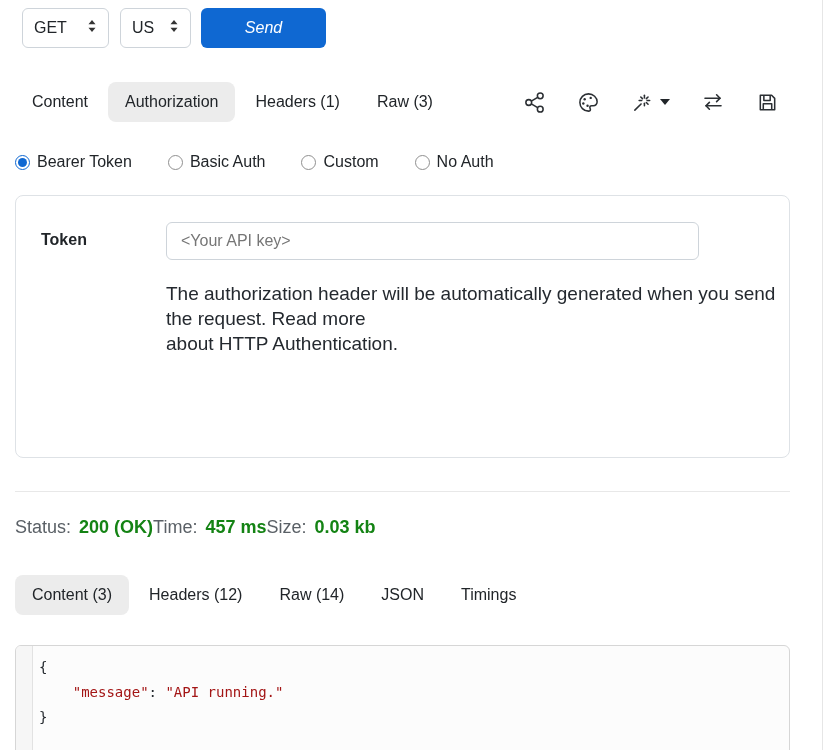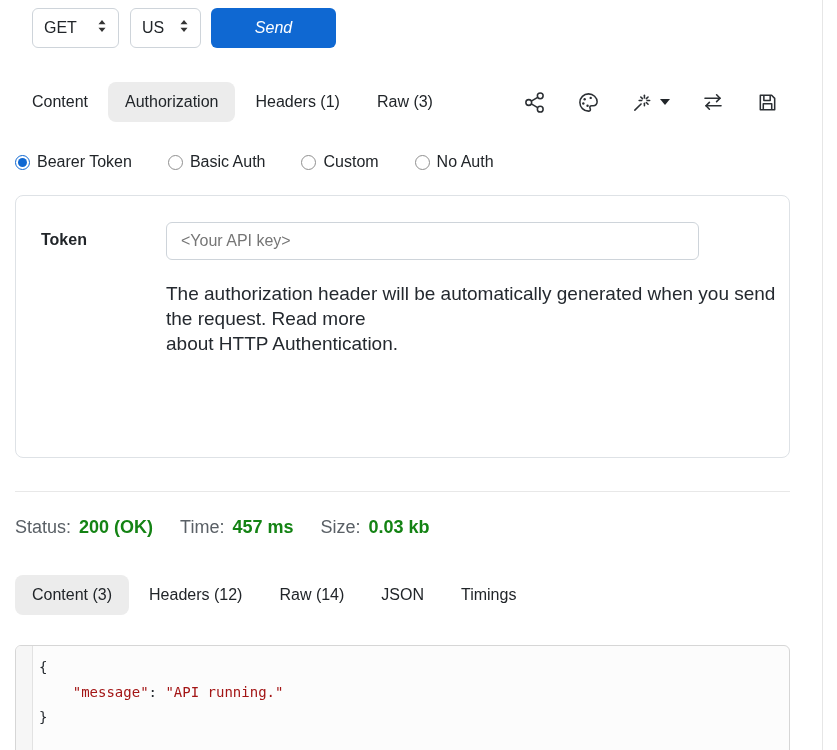--- a/index.html
+++ b/index.html
@@ -10,21 +10,21 @@
   .v-rule { position: absolute; left: 822px; top: 0; width: 1px; height: 750px; background: #e6e6e6; }
 
   
   .row1 { display: flex; align-items: center; margin-top: 8px; }
   .url-input { width: 487px; height: 40px; border: 1px solid #85b3f4; border-radius: 8px;
     padding: 0 16px; font-size: 16px; color: #212529; outline: none; font-family: inherit;
     box-shadow: 0 0 0 4px rgba(15,104,210,0.18); }
   .select { height: 40px; border: 1px solid #ced4da; border-radius: 6px; background: #fff;
     display: flex; align-items: center; justify-content: space-between; padding: 0 11px;
     font-size: 16px; cursor: pointer; color: #212529; }
-  .select.method { width: 87px; margin-left: 17px; }
+  .select.method { width: 87px; margin-left: 7px; }
   .select.region { width: 71px; margin-left: 11px; }
   .send-btn { width: 125px; height: 40px; margin-left: 10px; background: #0f68d2; color: #fff;
     border: none; border-radius: 6px; font-size: 16px; cursor: pointer; font-family: inherit; font-style: italic; }
 
   
   .tabs-row { display: flex; align-items: center; }
   .req-tabs { margin-top: 34px; }
   .resp-tabs { margin-top: 37px; }
   .tab { height: 40px; display: flex; align-items: center; padding: 0 17px; font-size: 16px;
     border-radius: 8px; cursor: pointer; margin-right: 3px; white-space: nowrap; }
@@ -51,21 +51,21 @@
   .token-label { position: absolute; left: 25px; top: 35px; font-size: 16px; font-weight: bold; }
   .token-input { position: absolute; left: 150px; top: 26px; width: 533px; height: 38px;
     border: 1px solid #ced4da; border-radius: 6px; padding: 0 14px; font-size: 16px;
     font-family: inherit; color: #212529; outline: none; }
   .token-input::placeholder { color: #767676; opacity: 1; }
   .token-help { position: absolute; left: 150px; top: 85px; font-size: 19px; line-height: 25px; color: #24292f; }
 
   .divider { height: 1px; background: #e8e8e8; margin-top: 33px; }
 
   
-  .status-row { display: flex; align-items: flex-start; margin-top: 25px; font-size: 18px; gap: 27px; }
+  .status-row { display: flex; align-items: flex-start; margin-top: 25px; font-size: 18px; }
   .status-group { display: flex; gap: 8px; align-items: baseline; }
   .status-label { color: #5a6066; }
   .status-value { color: #148314; font-weight: 700; }
 
   
   .code-block { margin-top: 30px; height: 120px; border: 1px solid #d6d6d6; border-radius: 6px;
     background: #fcfcfc; display: flex; overflow: hidden; }
   .code-gutter { width: 17px; background: #f6f6f6; border-right: 1px solid #e2e2e2; flex: none; }
   .code-area { flex: 1; padding: 9px 10px 0 6px; font-family: "DejaVu Sans Mono", monospace;
     font-size: 14px; line-height: 25px; color: #24292e; }

